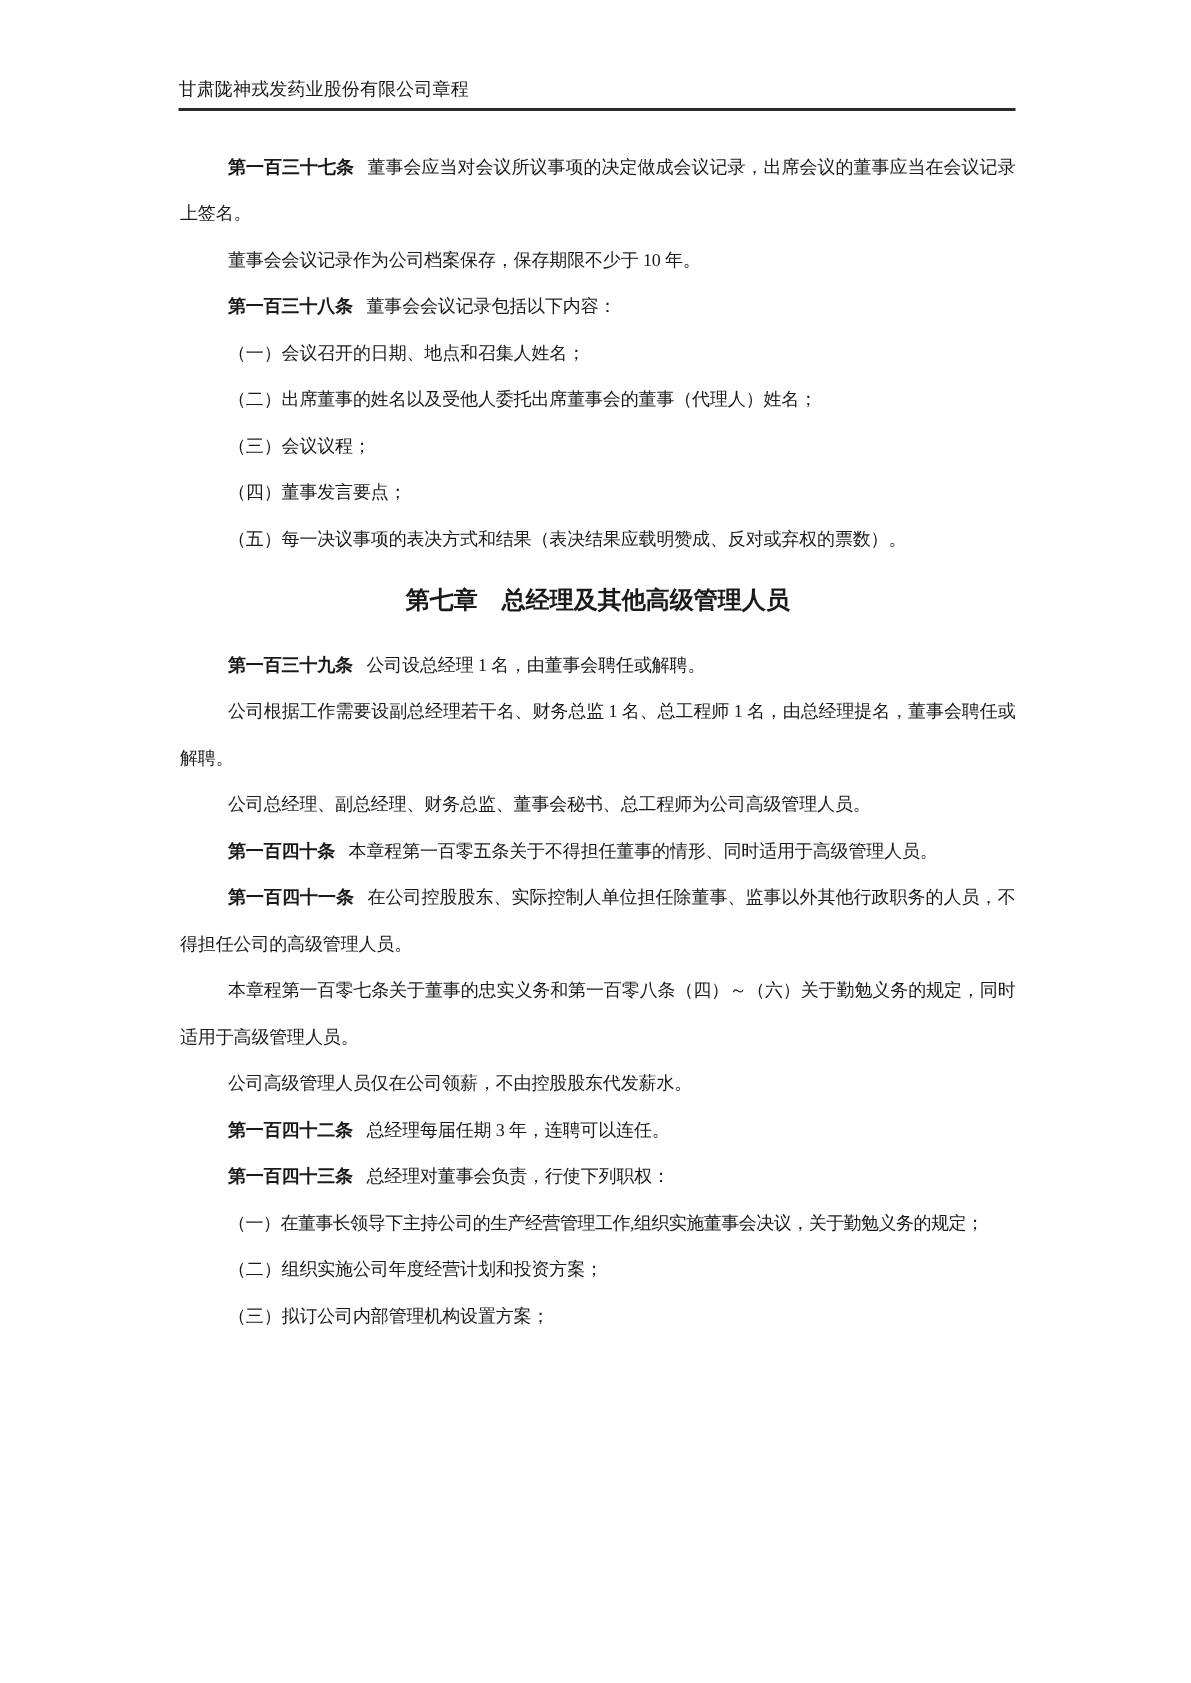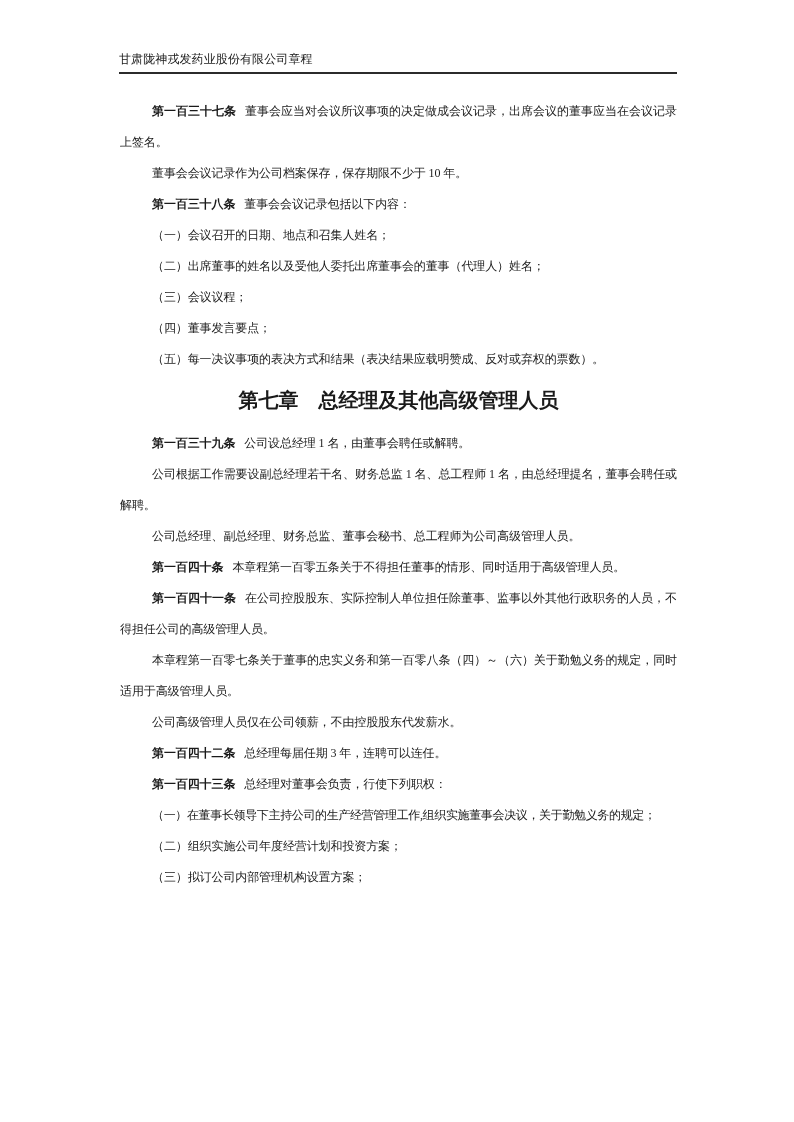--- a/index.html
+++ b/index.html
@@ -47,21 +47,21 @@
   }
   .para.tight {
     letter-spacing: -0.35px;
   }
   .art {
     font-weight: bold;
     margin-right: 9px;
   }
   .chapter {
     margin: 10px 0 12px 0;
-    font-size: 20px;
+    font-size: 16px;
     line-height: 31px;
     font-weight: bold;
     text-align: center;
     text-indent: 0;
   }
   .footer {
     position: absolute;
     left: 0;
     top: 1040px;
     width: 794px;

